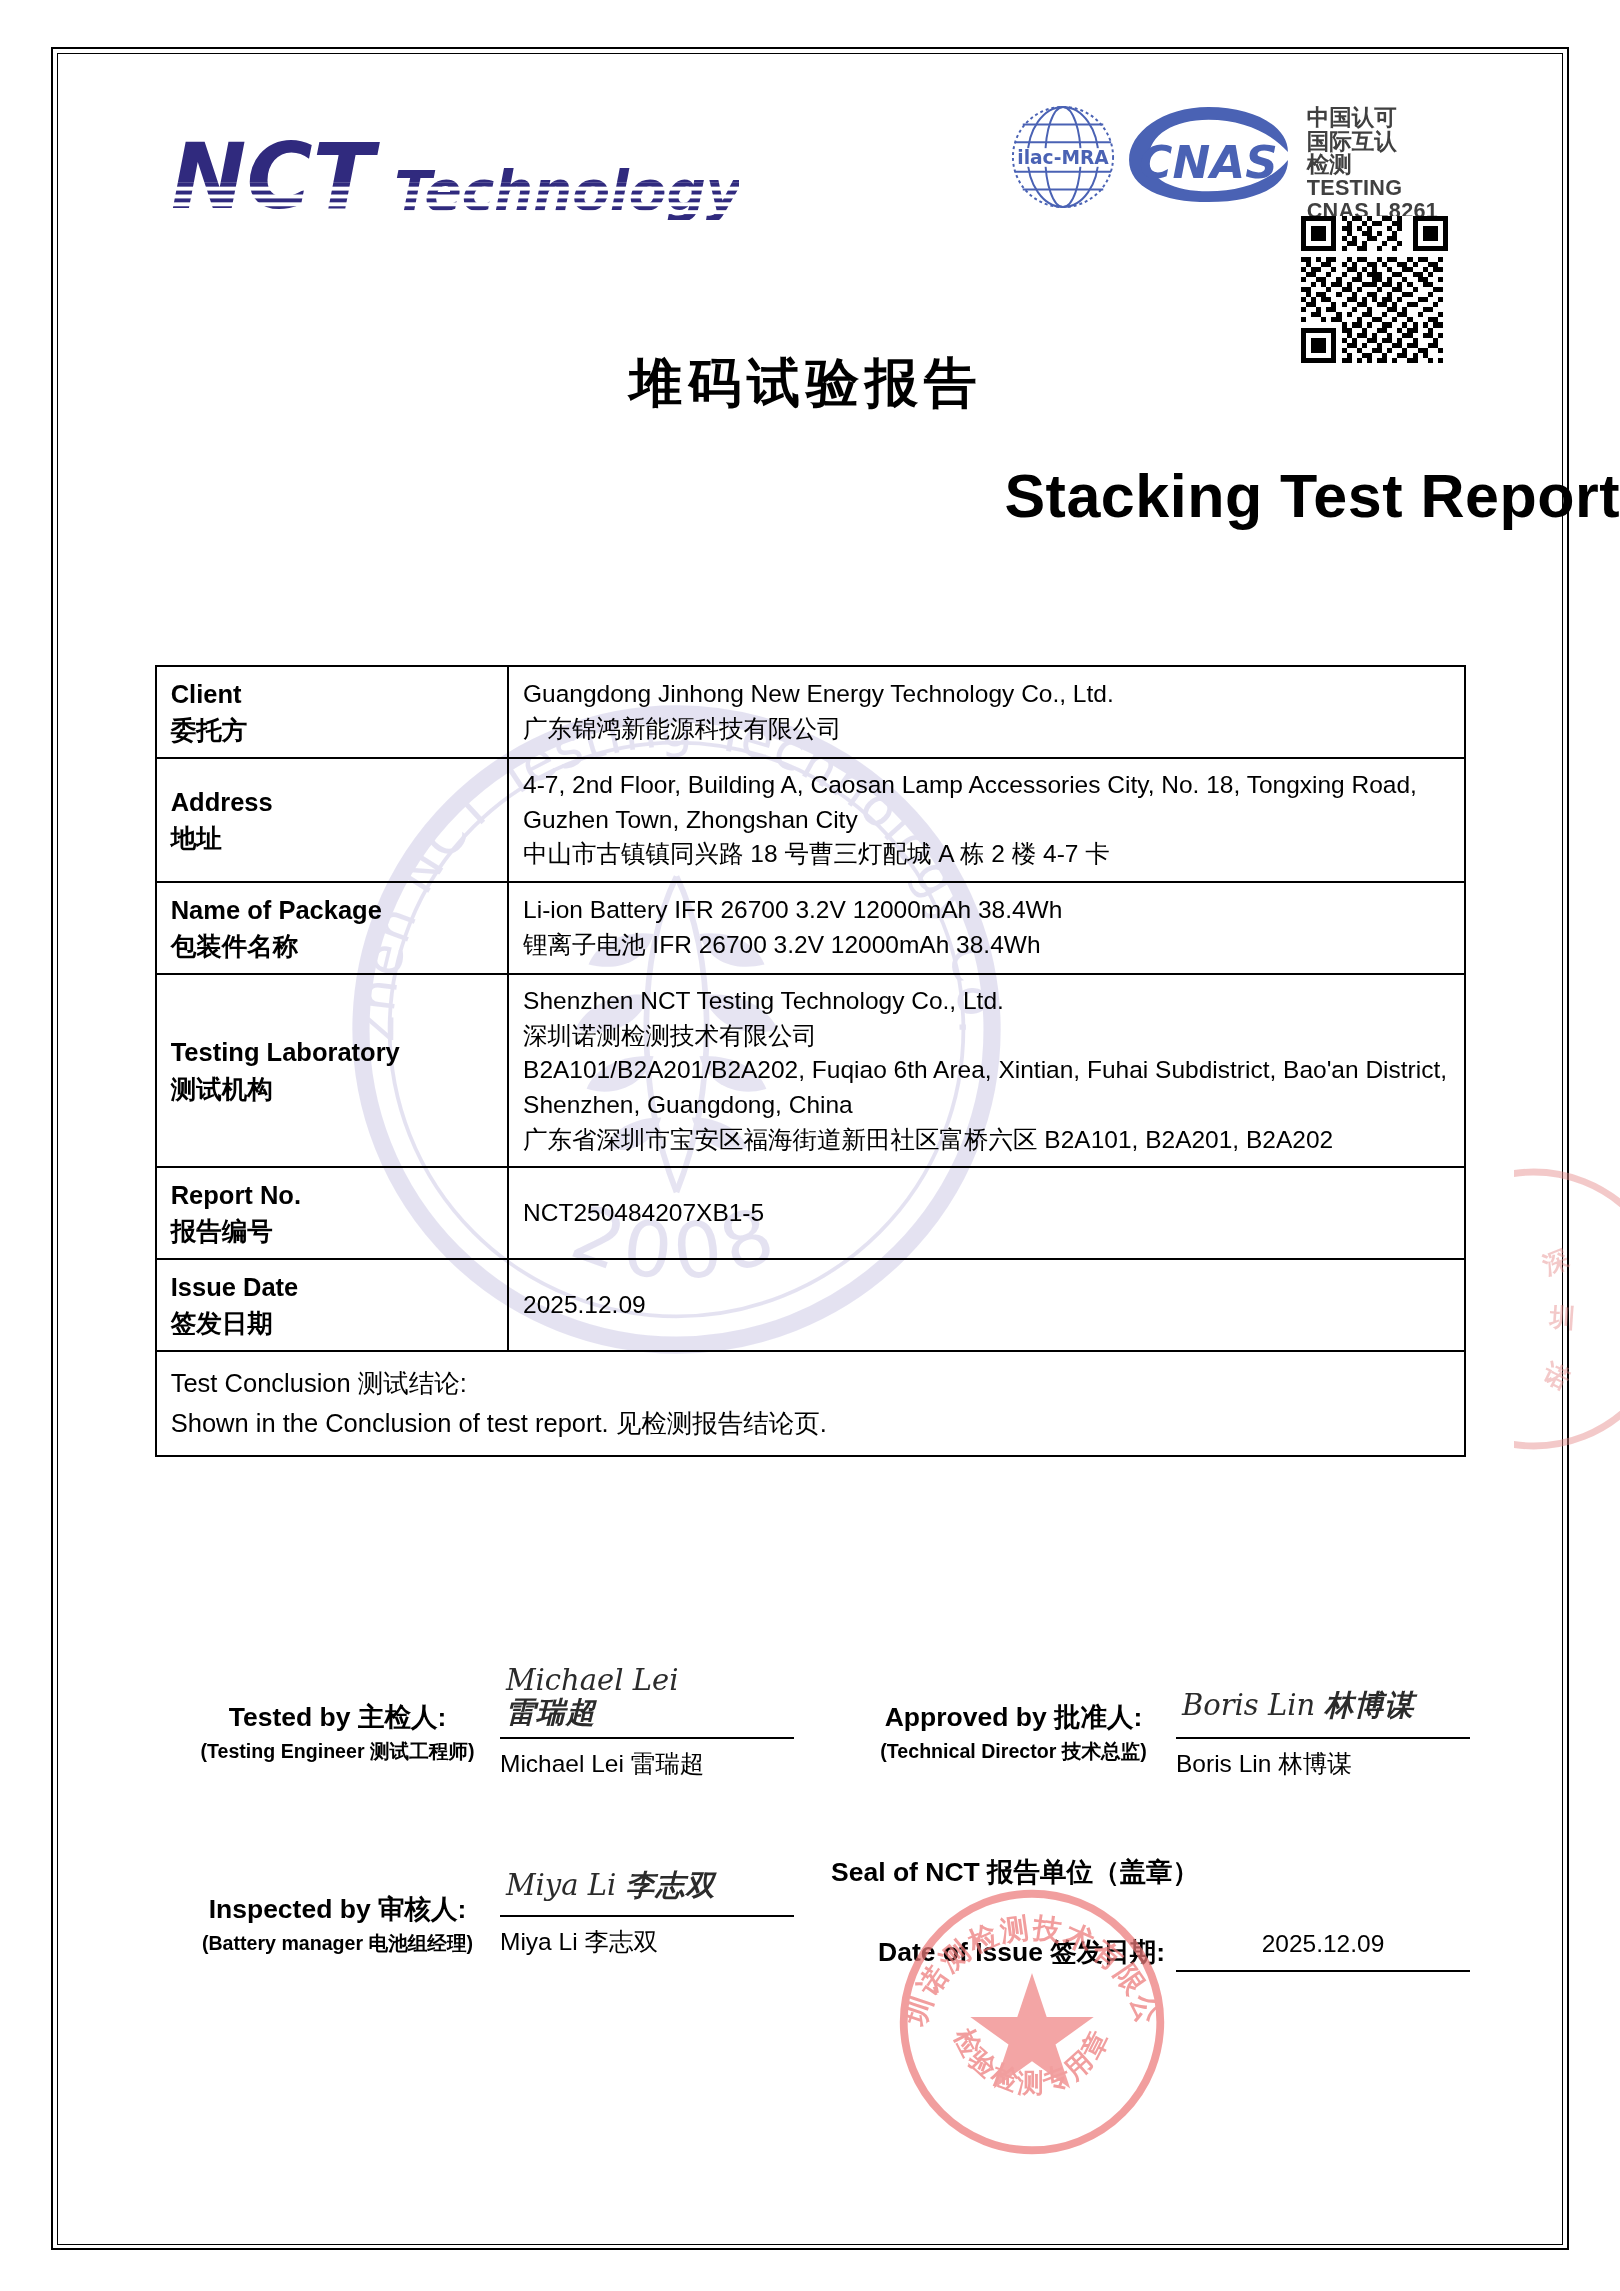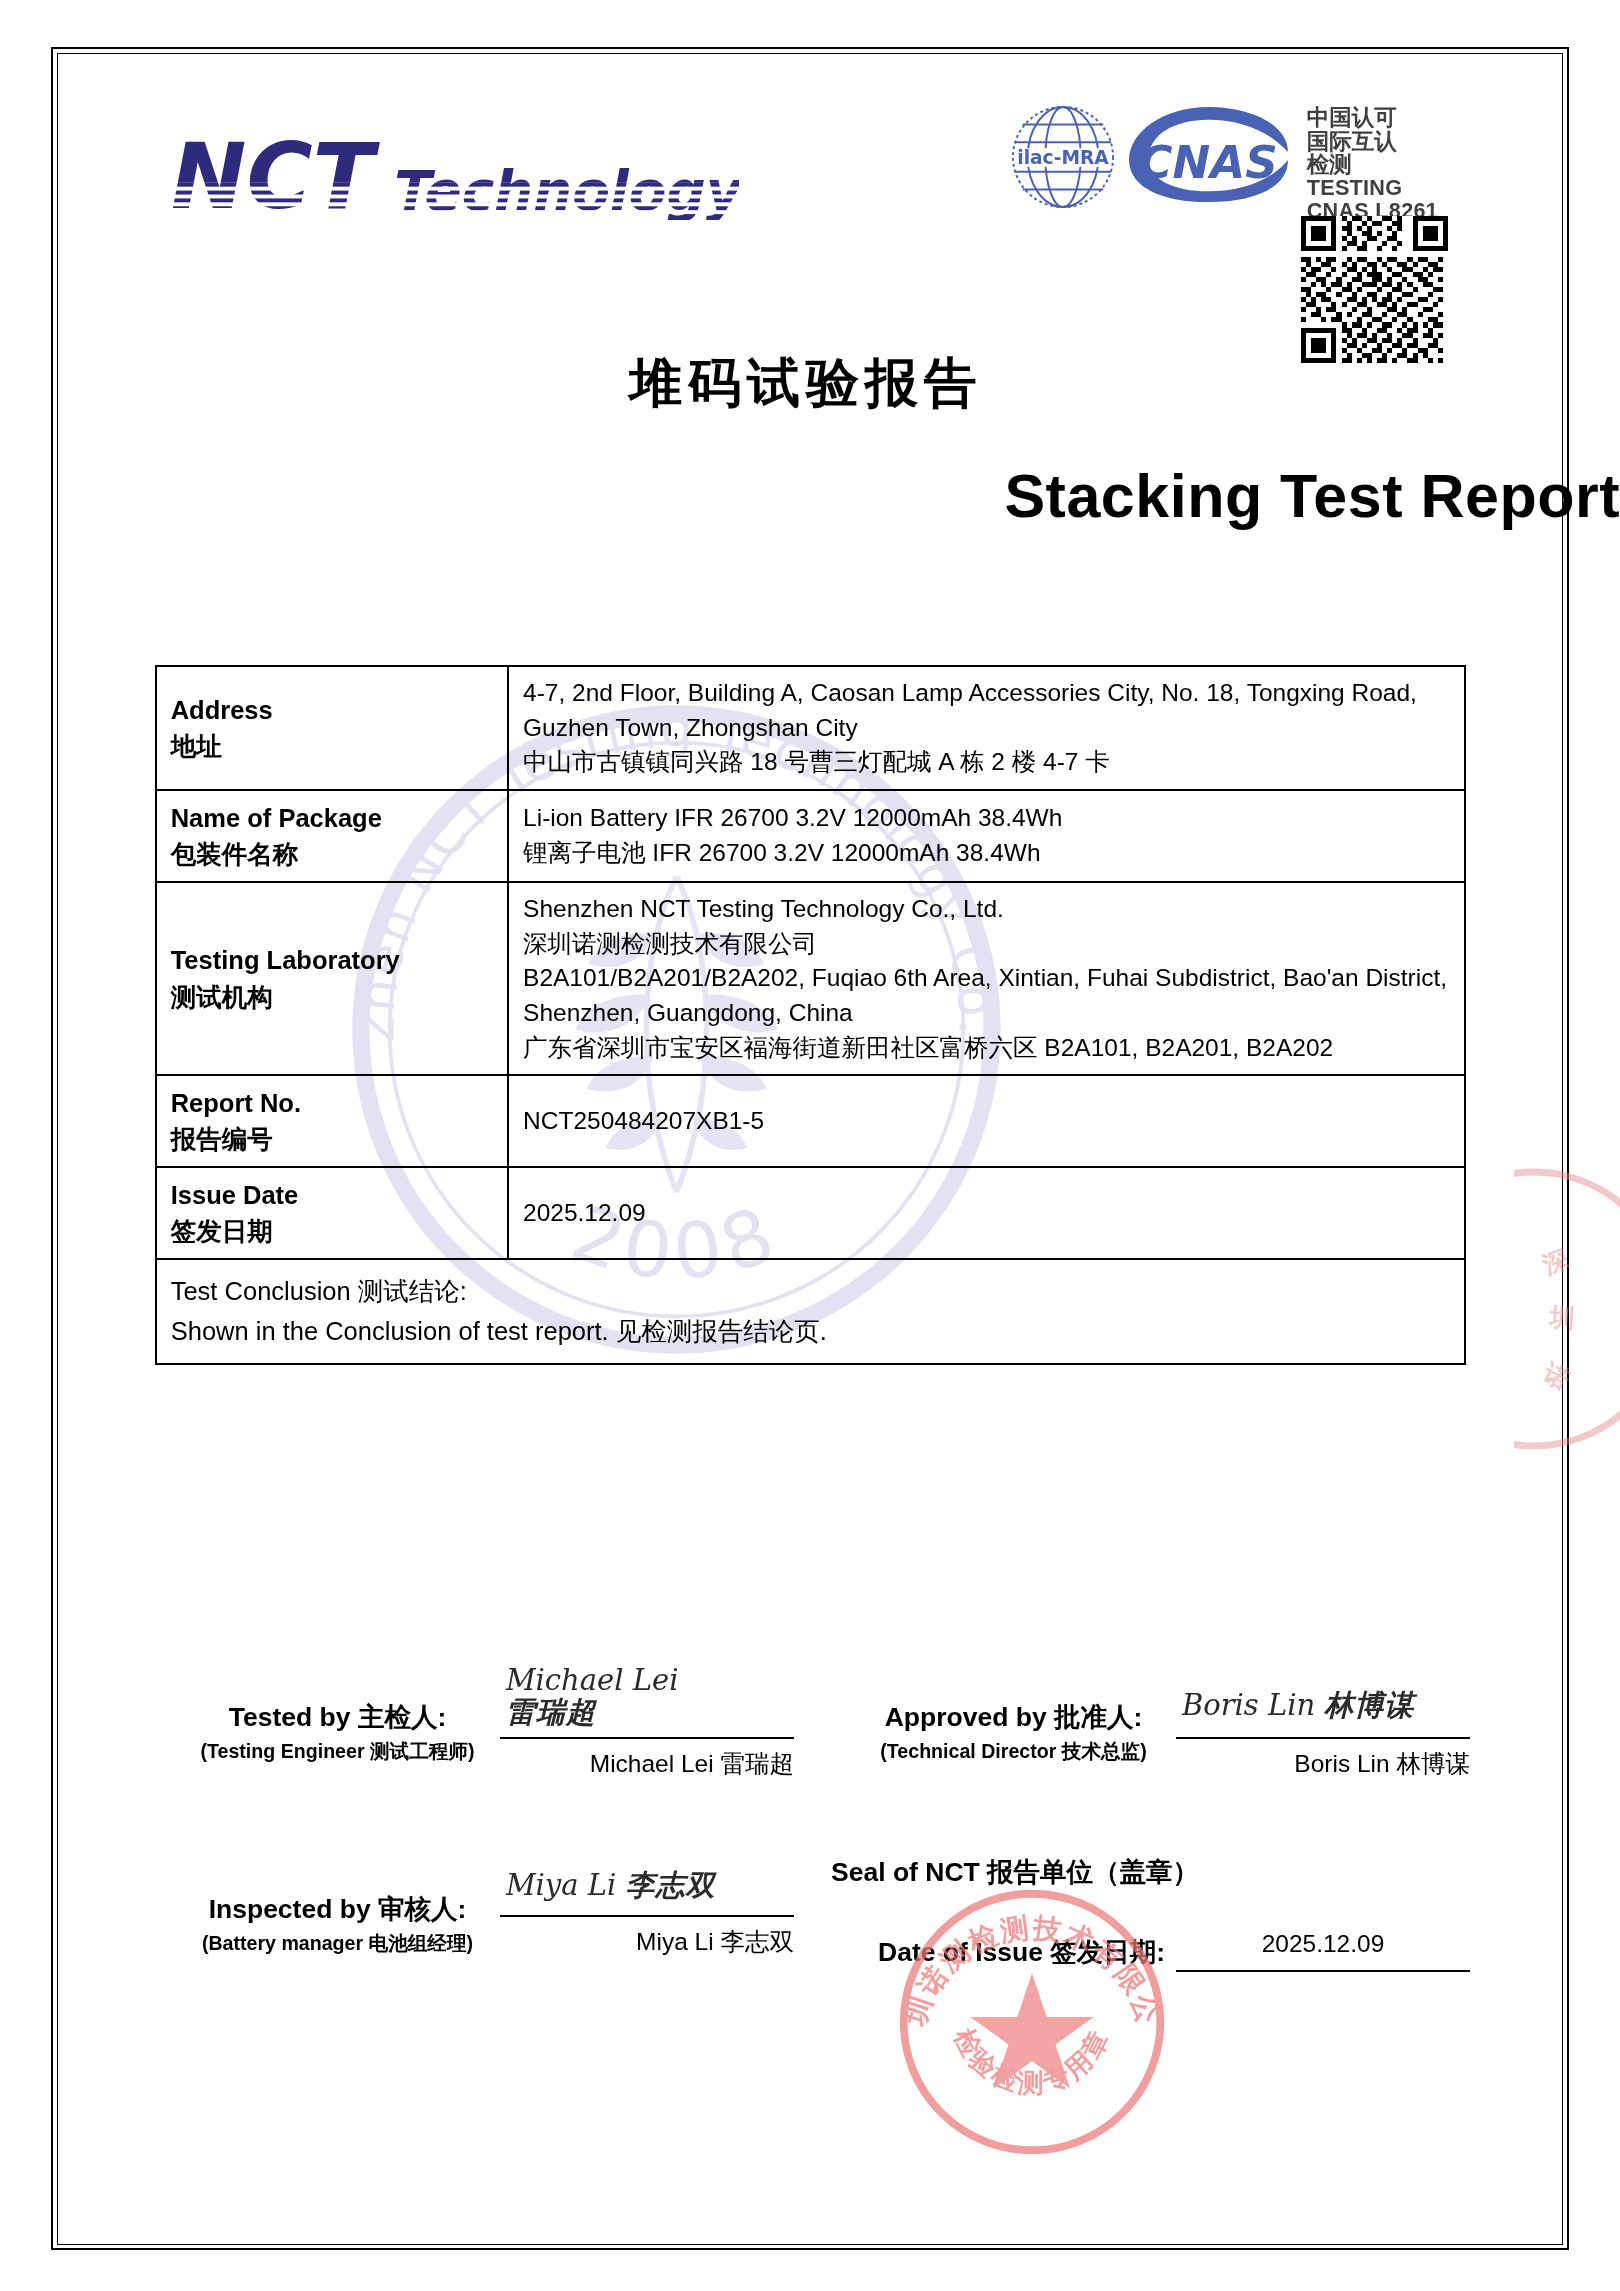--- a/index.html
+++ b/index.html
@@ -200,21 +200,21 @@
   .sig-script .cnsig {
     font-family: "DejaVu Sans", sans-serif;
     font-weight: bold;
     font-style: italic;
     font-size: 29px;
     letter-spacing: 1px;
   }
   .sig-line { border-bottom: 2px solid #000; width: 100%; }
   .sig-name {
     font-size: 24.5px;
-    text-align: right;
+    text-align: left;
     padding-top: 7.8px;
     white-space: nowrap;
   }
 
   .seal-label { position: absolute; left: 0; top: 5.9px; font-size: 26.5px; font-weight: bold; white-space: nowrap; }
   .date-label { position: absolute; left: 0; top: 86px; font-size: 26.5px; font-weight: bold; white-space: nowrap; margin-left: 47px; }
   .date-value {
     position: absolute;
     left: 345px;
     top: 82px;
@@ -595,20 +595,32 @@
         </g>
       </svg>
     </div>
   </div>
 
   <div class="title-cn">堆码试验报告</div>
   <div class="title-en">Stacking Test Report</div>
 
   <table class="info-table">
     <tbody>
+      <tr>
+        <td class="label">
+          <div>Client</div>
+          <div class="cn">委托方</div>
+        </td>
+        <td class="value">
+          <div class="lines">
+            <div>Guangdong Jinhong New Energy Technology Co., Ltd.</div>
+            <div>广东锦鸿新能源科技有限公司</div>
+          </div>
+        </td>
+      </tr>
 
       <tr>
         <td class="label">
           <div>Address</div>
           <div class="cn">地址</div>
         </td>
         <td class="value">
           <div class="lines">
             <div>4-7, 2nd Floor, Building A, Caosan Lamp Accessories City, No. 18, Tongxing Road, Guzhen Town, Zhongshan City</div>
             <div>中山市古镇镇同兴路 18 号曹三灯配城 A 栋 2 楼 4-7 卡</div>

